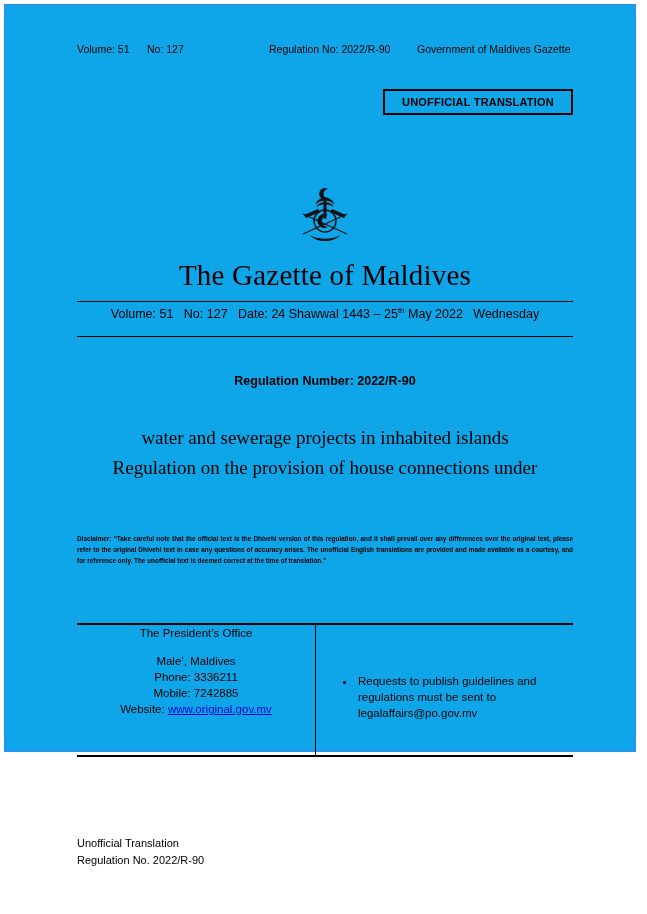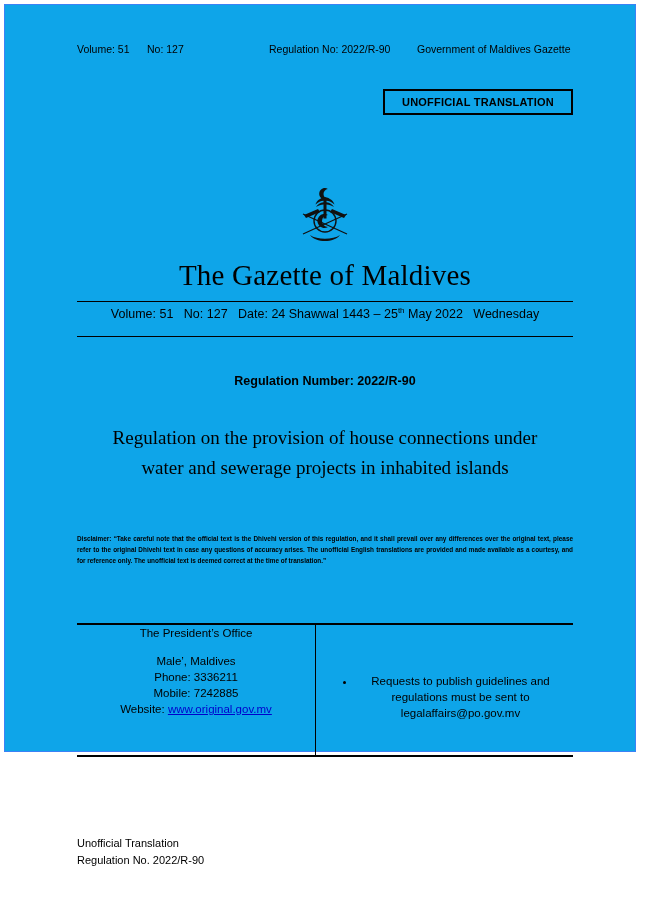--- a/index.html
+++ b/index.html
@@ -179,21 +179,20 @@
     border-left: 1.5px solid #000;
     margin: 0;
   }
   .footer-right {
     flex: 1;
     box-sizing: border-box;
     padding: 48px 10px 0 26px;
     font-family: "Liberation Sans", sans-serif;
     font-size: 11.5px;
     line-height: 16px;
-    text-align: center;
   }
   .footer-right ul {
     margin: 0;
     padding-left: 14px;
   }
   .footer-right li { padding-left: 2px; }
   .footer-gap { height: 12px; }
   a.weblink { color: #0000cc; text-decoration: underline; }
 
   
@@ -247,22 +246,22 @@
     <div class="volbar">
       <span>Volume: 51</span>&nbsp;&nbsp;
       <span>No: 127</span>&nbsp;&nbsp;
       <span>Date: 24 Shawwal 1443 – 25</span><sup>th</sup><span> May 2022</span>&nbsp;&nbsp;
       <span>Wednesday</span>
     </div>
 
     <div class="regnum">Regulation Number: 2022/R-90</div>
 
     <div class="subject">
+      <div>water and sewerage projects in inhabited islands</div>
       <div>Regulation on the provision of house connections under</div>
-      <div>water and sewerage projects in inhabited islands</div>
     </div>
 
     <div class="disclaimer">Disclaimer: “Take careful note that the official text is the Dhivehi version of this regulation, and it shall prevail over any differences over the original text, please refer to the original Dhivehi text in case any questions of accuracy arises. The unofficial English translations are provided and made available as a courtesy, and for reference only. The unofficial text is deemed correct at the time of translation.”</div>
 
     <div class="footer-wrap">
       <div class="footer-left">
         <div>The President’s Office</div>
         <div class="footer-gap"></div>
         <div>Male’, Maldives</div>
         <div>Phone: 3336211</div>

